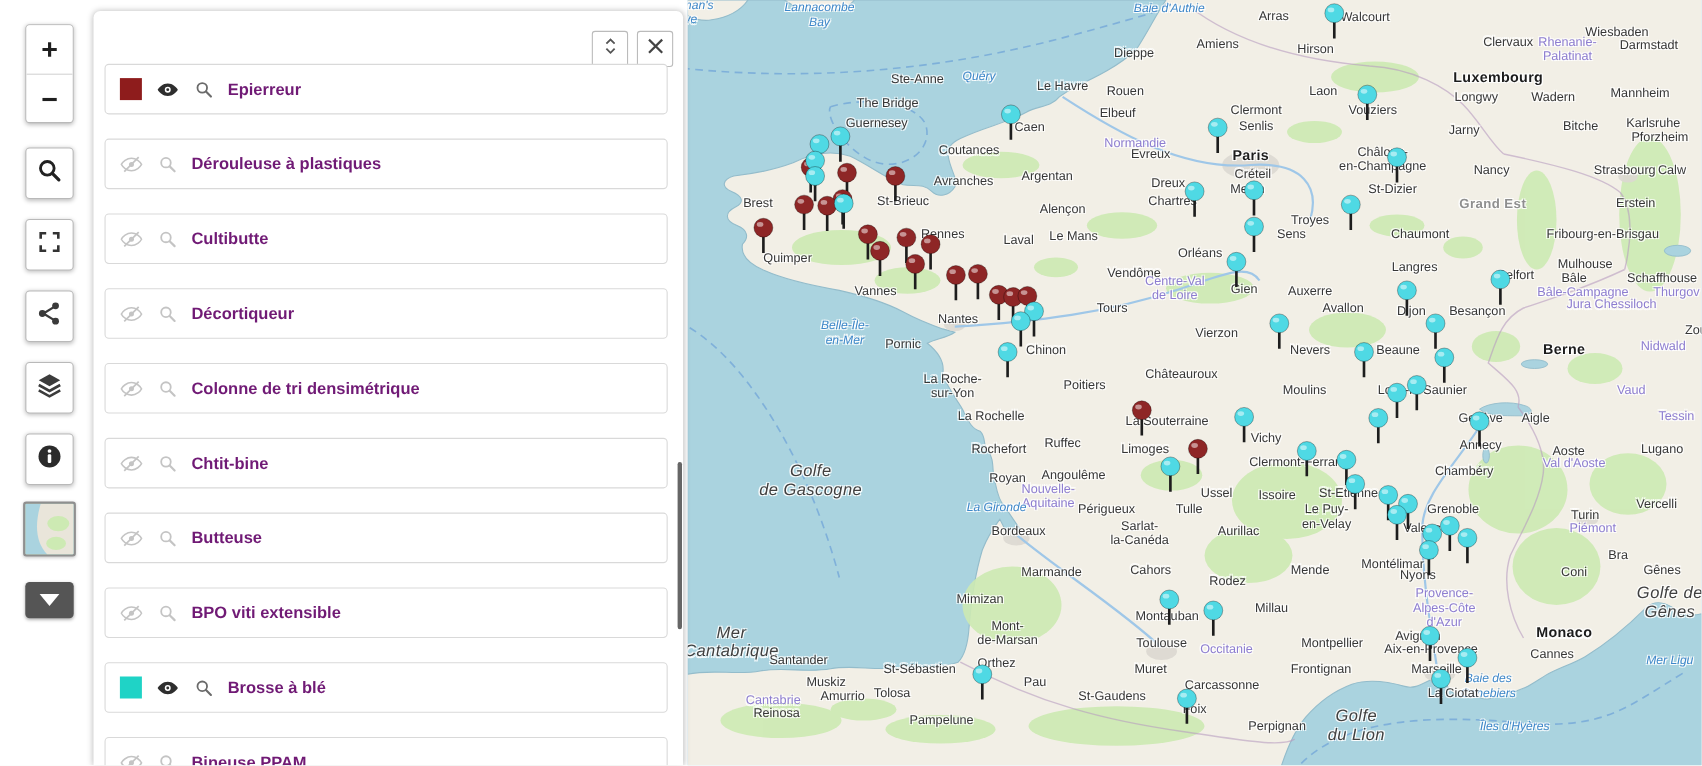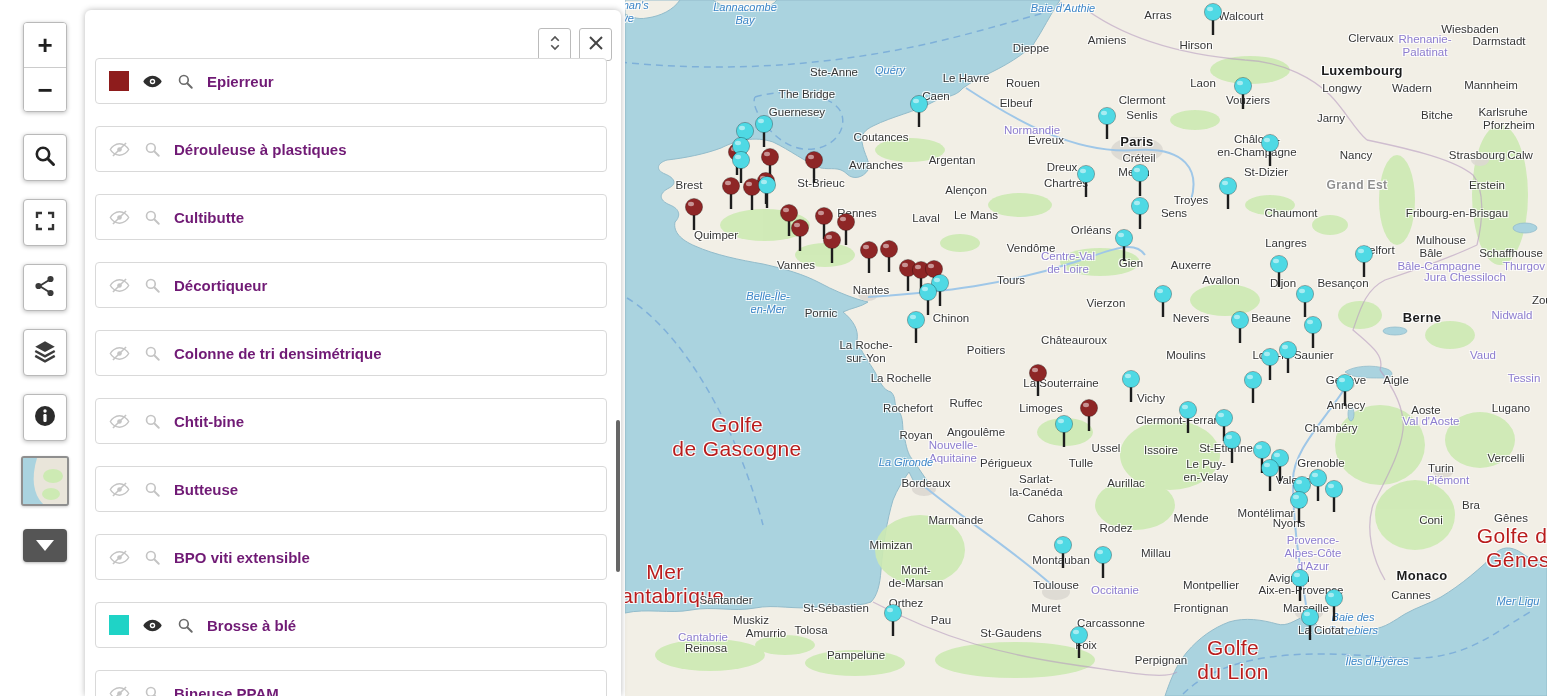--- a/index.html
+++ b/index.html
@@ -13,21 +13,21 @@
   .overlays{position:absolute;left:0;top:0;width:100%;height:100%;}
   .lbl{position:absolute;transform:translate(-50%,-50%);white-space:pre;text-align:center;line-height:1.15;
        pointer-events:none;z-index:2;
        text-shadow:-1px -1px 0 rgba(255,255,255,.85),1px -1px 0 rgba(255,255,255,.85),
                    -1px 1px 0 rgba(255,255,255,.85),1px 1px 0 rgba(255,255,255,.85);}
   .city{font-size:11.5px;color:#363636;}
   .capital{font-size:13px;font-weight:700;color:#1c1c1c;letter-spacing:.3px;}
   .region{font-size:11.5px;color:#8d7dd0;}
   .region-gray{font-size:12px;font-weight:700;color:#8f8f8f;letter-spacing:.4px;}
   .water{font-style:italic;font-size:11px;color:#3e87c9;}
-  .water-lg{font-size:21px;color:#b91c1c;letter-spacing:.4px;}
+  .water-lg{font-style:italic;font-size:15px;color:#404040;letter-spacing:.4px;}
   .pin{position:absolute;width:22px;height:42px;transform:translate(-11px,-10px);z-index:3;cursor:pointer;}
 
   
   .left-pane{position:absolute;left:0;top:0;width:625px;height:696px;background:#fff;z-index:10;}
 
   
   .tbtn{position:absolute;left:23px;width:44px;height:44px;background:#fff;border:1px solid #b9b9b9;
         border-radius:4px;box-shadow:0 1px 4px rgba(0,0,0,.25);display:flex;align-items:center;
         justify-content:center;cursor:pointer;color:#222;}
   .zoomctl{position:absolute;left:23px;top:22px;width:44px;height:90px;background:#fff;border:1px solid #b9b9b9;
@@ -200,21 +200,21 @@
         <div class="lbl city" style="left: 182px; top: 95px;">The Bridge</div>
         <div class="lbl city" style="left: 391px; top: 104px;">Elbeuf</div>
         <div class="lbl city" style="left: 517px; top: 101px;">Clermont</div>
         <div class="lbl city" style="left: 623px; top: 101px;">Vouziers</div>
         <div class="lbl city" style="left: 172px; top: 113px;">Guernesey</div>
         <div class="lbl city" style="left: 517px; top: 116px;">Senlis</div>
         <div class="lbl city" style="left: 706px; top: 119px;">Jarny</div>
         <div class="lbl city" style="left: 812px; top: 116px;">Bitche</div>
         <div class="lbl city" style="left: 878px; top: 113px;">Karlsruhe</div>
         <div class="lbl city" style="left: 884px; top: 126px;">Pforzheim</div>
-        <div class="lbl city" style="left: 311px; top: 97px;">Caen</div>
+        <div class="lbl city" style="left: 311px; top: 117px;">Caen</div>
         <div class="lbl city" style="left: 256px; top: 138px;">Coutances</div>
         <div class="lbl region" style="left: 407px; top: 131px;">Normandie</div>
         <div class="lbl city" style="left: 421px; top: 141px;">Evreux</div>
         <div class="lbl capital" style="left: 512px; top: 142px;">Paris</div>
         <div class="lbl city" style="left: 514px; top: 159px;">Créteil</div>
         <div class="lbl city" style="left: 632px; top: 146px;">Châlons-
 en-Champagne</div>
         <div class="lbl city" style="left: 437px; top: 168px;">Dreux</div>
         <div class="lbl city" style="left: 731px; top: 156px;">Nancy</div>
         <div class="lbl city" style="left: 852px; top: 156px;">Strasbourg</div>

